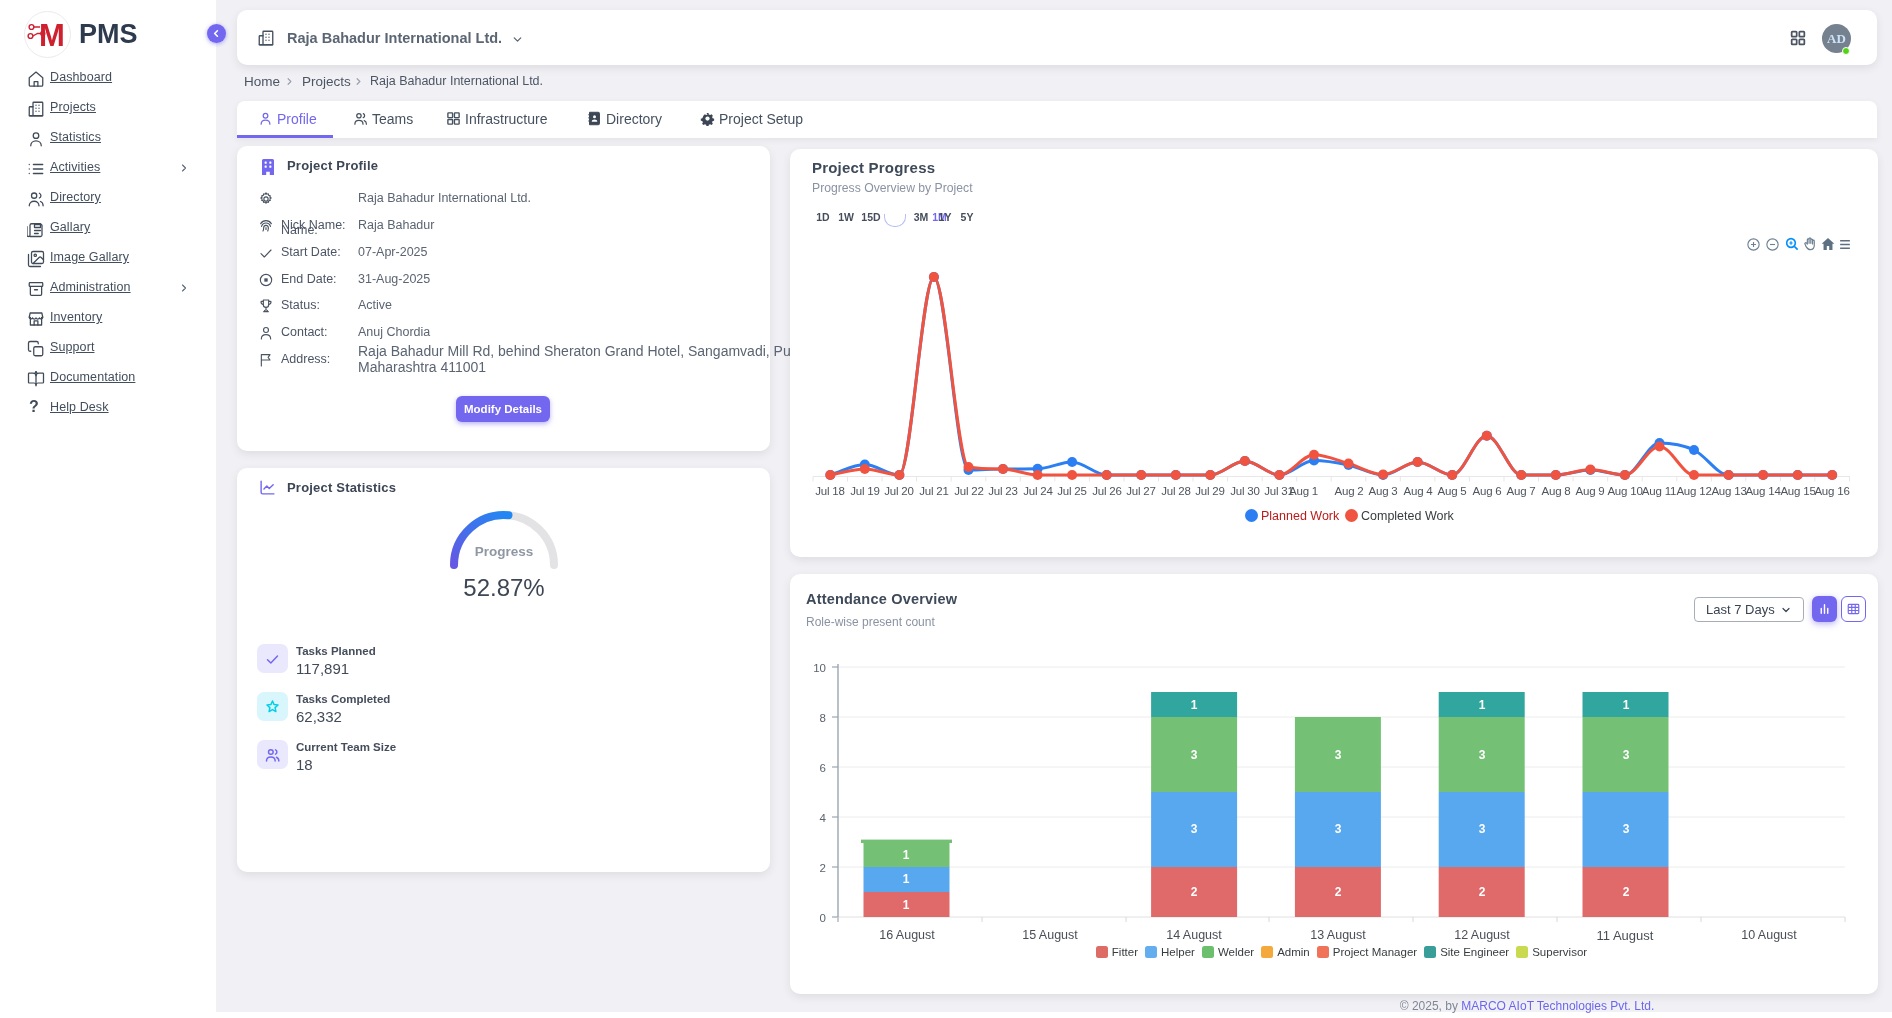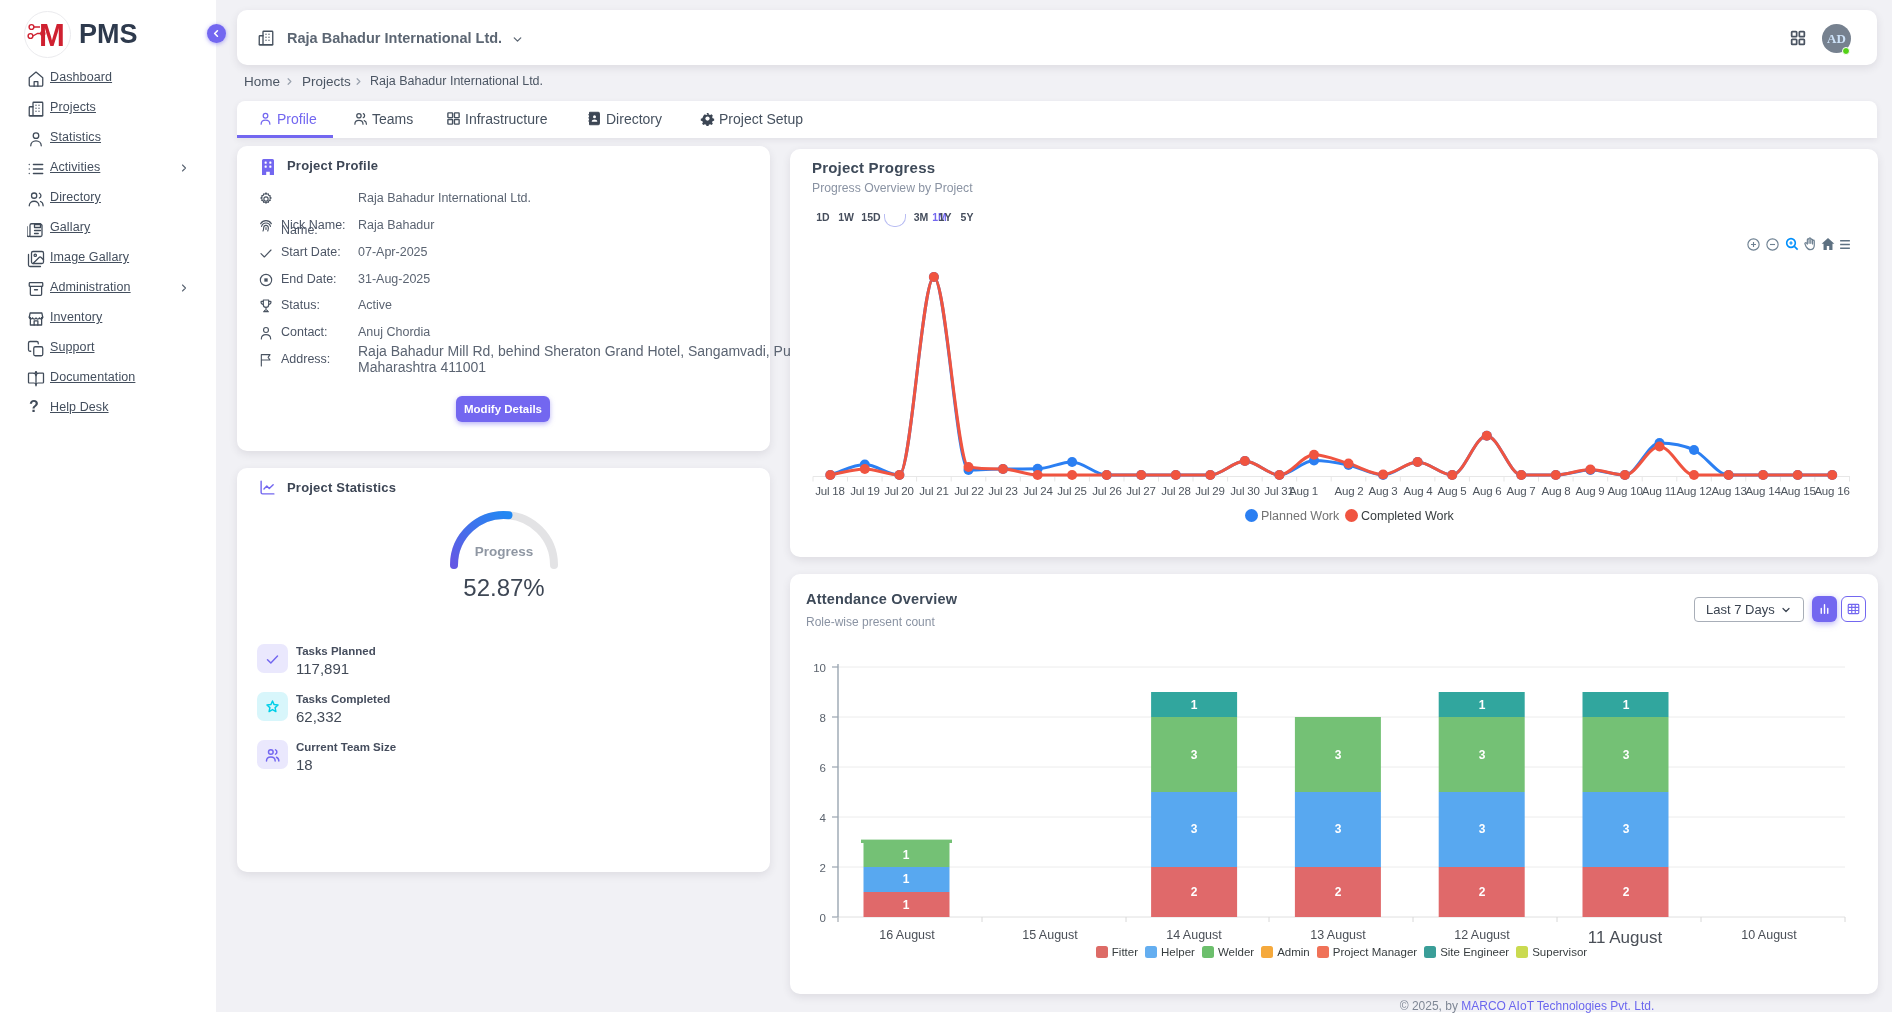--- a/index.html
+++ b/index.html
@@ -387,21 +387,21 @@
 <div class="abs" style="left:1565px;top:485px;width:50px;text-align:center;font-size:11.5px;color:#4e555e;letter-spacing:-.2px;">Aug 9</div>
 <div class="abs" style="left:1600px;top:485px;width:50px;text-align:center;font-size:11.5px;color:#4e555e;letter-spacing:-.2px;">Aug 10</div>
 <div class="abs" style="left:1634px;top:485px;width:50px;text-align:center;font-size:11.5px;color:#4e555e;letter-spacing:-.2px;">Aug 11</div>
 <div class="abs" style="left:1669px;top:485px;width:50px;text-align:center;font-size:11.5px;color:#4e555e;letter-spacing:-.2px;">Aug 12</div>
 <div class="abs" style="left:1704px;top:485px;width:50px;text-align:center;font-size:11.5px;color:#4e555e;letter-spacing:-.2px;">Aug 13</div>
 <div class="abs" style="left:1738px;top:485px;width:50px;text-align:center;font-size:11.5px;color:#4e555e;letter-spacing:-.2px;">Aug 14</div>
 <div class="abs" style="left:1773px;top:485px;width:50px;text-align:center;font-size:11.5px;color:#4e555e;letter-spacing:-.2px;">Aug 15</div>
 <div class="abs" style="left:1807px;top:485px;width:50px;text-align:center;font-size:11.5px;color:#4e555e;letter-spacing:-.2px;">Aug 16</div>
 
 <div class="abs" style="left:1245px;top:509px;width:13px;height:13px;border-radius:50%;background:#2b7ff2;"></div>
-<div class="abs" style="left:1261px;top:509px;font-size:12.5px;color:#737373;">Planned Work</div>
+<div class="abs" style="left:1261px;top:509px;font-size:12.5px;color:#b91c1c;">Planned Work</div>
 <div class="abs" style="left:1345px;top:509px;width:13px;height:13px;border-radius:50%;background:#f05440;"></div>
 <div class="abs" style="left:1361px;top:509px;font-size:12.5px;color:#373d3f;">Completed Work</div>
 
 <div class="card" style="left:790px;top:574px;width:1088px;height:420px;"></div>
 <div class="abs" style="left:806px;top:591px;font-size:14.5px;font-weight:bold;color:#3e4a59;letter-spacing:.2px;">Attendance Overview</div>
 <div class="abs" style="left:806px;top:615px;font-size:12px;color:#8a93a3;">Role-wise present count</div>
 <div class="abs" style="left:1694px;top:597px;width:110px;height:25px;border:1px solid #a8aeb8;border-radius:4px;background:#fff;"></div>
 <div class="abs" style="left:1706px;top:602px;font-size:13px;color:#3a4350;">Last 7 Days</div>
 <svg class="abs" style="left:1780px;top:604px;color:#3a4350" width="12" height="12" viewBox="0 0 24 24" fill="none" stroke="currentColor" stroke-width="2.4" stroke-linecap="round" stroke-linejoin="round">
     <path d="m6 9 6 6 6-6"></path>
@@ -479,21 +479,21 @@
 <div class="abs" style="left:800px;top:862px;width:26px;text-align:right;font-size:11.5px;color:#5b636e;">2</div>
 <div class="abs" style="left:800px;top:812px;width:26px;text-align:right;font-size:11.5px;color:#5b636e;">4</div>
 <div class="abs" style="left:800px;top:762px;width:26px;text-align:right;font-size:11.5px;color:#5b636e;">6</div>
 <div class="abs" style="left:800px;top:712px;width:26px;text-align:right;font-size:11.5px;color:#5b636e;">8</div>
 <div class="abs" style="left:800px;top:662px;width:26px;text-align:right;font-size:11.5px;color:#5b636e;">10</div>
 <div class="abs" style="left:862px;top:928px;width:90px;text-align:center;font-size:12.5px;color:#4a4f57;">16 August</div>
 <div class="abs" style="left:1005px;top:928px;width:90px;text-align:center;font-size:12.5px;color:#4a4f57;">15 August</div>
 <div class="abs" style="left:1149px;top:928px;width:90px;text-align:center;font-size:12.5px;color:#4a4f57;">14 August</div>
 <div class="abs" style="left:1293px;top:928px;width:90px;text-align:center;font-size:12.5px;color:#4a4f57;">13 August</div>
 <div class="abs" style="left:1437px;top:928px;width:90px;text-align:center;font-size:12.5px;color:#4a4f57;">12 August</div>
-<div class="abs" style="left:1580px;top:928px;width:90px;text-align:center;font-size:17px;color:#4a4f57;">11 August</div>
+<div class="abs" style="left:1580px;top:928px;width:90px;text-align:center;font-size:13px;color:#4a4f57;">11 August</div>
 <div class="abs" style="left:1724px;top:928px;width:90px;text-align:center;font-size:12.5px;color:#4a4f57;">10 August</div>
 <div class="abs" style="left:838px;top:946px;width:1007px;display:flex;justify-content:center;align-items:center;gap:7px;">
 <span style="display:inline-flex;align-items:center;font-size:11.5px;color:#373d3f;"><span style="width:12px;height:12px;border-radius:2.5px;background:#dd6b66;margin-right:4px;"></span>Fitter</span>
 <span style="display:inline-flex;align-items:center;font-size:11.5px;color:#373d3f;"><span style="width:12px;height:12px;border-radius:2.5px;background:#64aef0;margin-right:4px;"></span>Helper</span>
 <span style="display:inline-flex;align-items:center;font-size:11.5px;color:#373d3f;"><span style="width:12px;height:12px;border-radius:2.5px;background:#6cbf6c;margin-right:4px;"></span>Welder</span>
 <span style="display:inline-flex;align-items:center;font-size:11.5px;color:#373d3f;"><span style="width:12px;height:12px;border-radius:2.5px;background:#f5a93c;margin-right:4px;"></span>Admin</span>
 <span style="display:inline-flex;align-items:center;font-size:11.5px;color:#373d3f;"><span style="width:12px;height:12px;border-radius:2.5px;background:#f07258;margin-right:4px;"></span>Project Manager</span>
 <span style="display:inline-flex;align-items:center;font-size:11.5px;color:#373d3f;"><span style="width:12px;height:12px;border-radius:2.5px;background:#3a9e98;margin-right:4px;"></span>Site Engineer</span>
 <span style="display:inline-flex;align-items:center;font-size:11.5px;color:#373d3f;"><span style="width:12px;height:12px;border-radius:2.5px;background:#cada50;margin-right:4px;"></span>Supervisor</span>
 </div>

